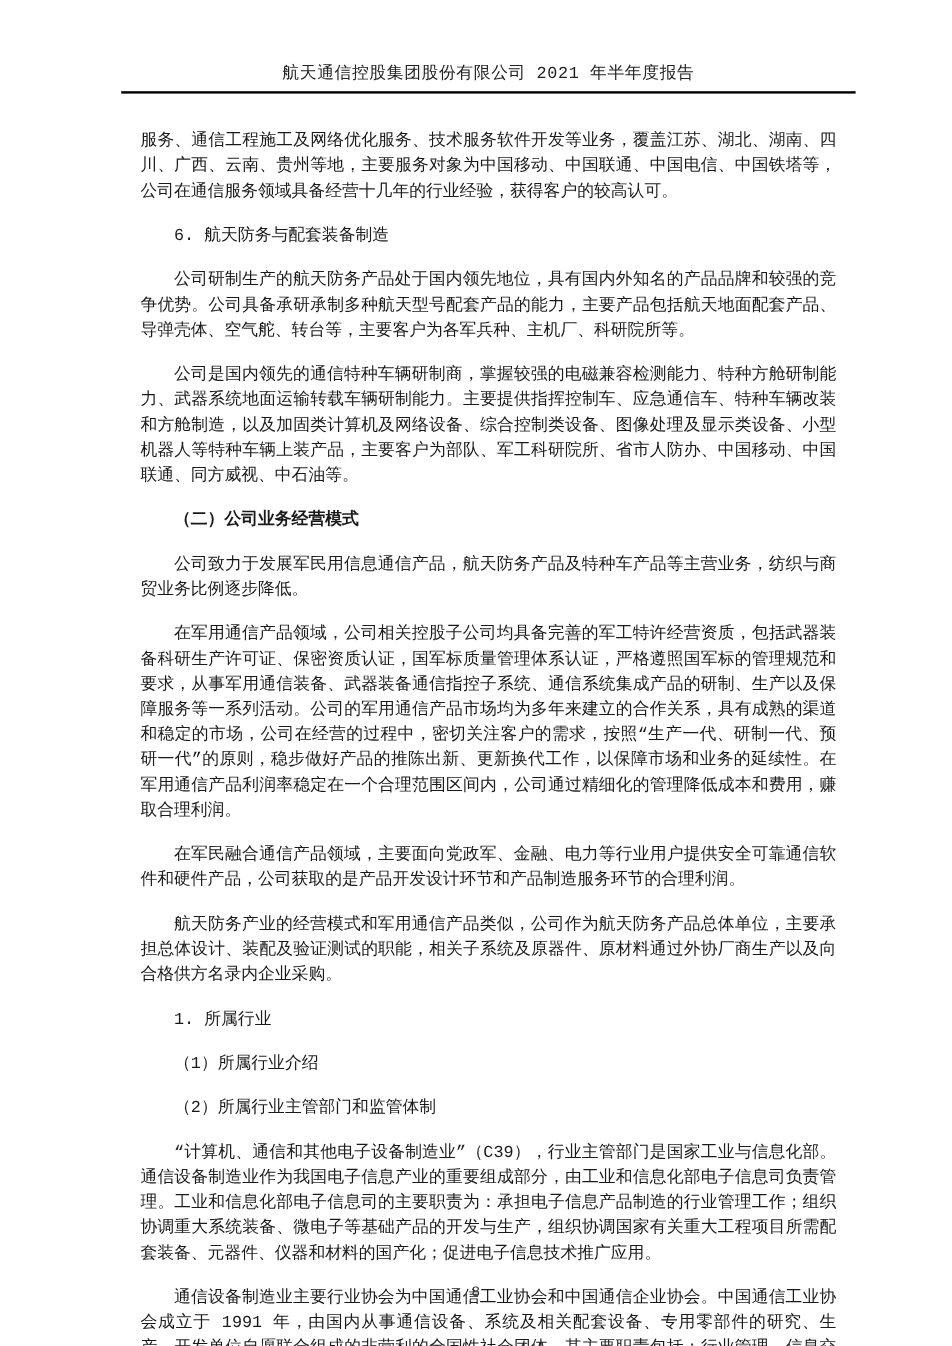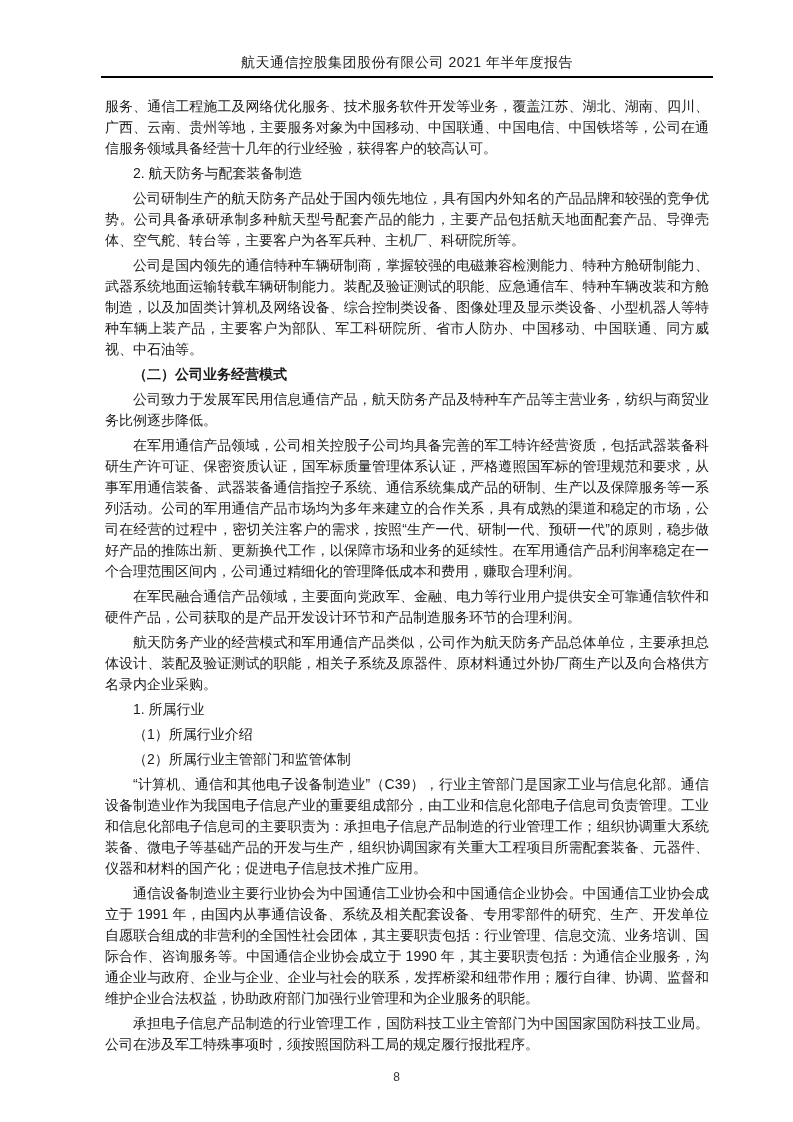--- a/index.html
+++ b/index.html
@@ -5,21 +5,21 @@
   html, body {
     margin: 0;
     padding: 0;
     background: #ffffff;
   }
   .page {
     position: relative;
     width: 793px;
     height: 1122px;
     background: #ffffff;
-    font-family: Liberation Sans, sans-serif;
+    font-family: Liberation Mono, monospace;
     color: #1a1a1a;
     overflow: hidden;
   }
   .page-header {
     position: absolute;
     top: 52px;
     left: 101px;
     width: 612px;
   }
   .header-title {
@@ -38,21 +38,21 @@
     position: absolute;
     top: 92px;
     left: 101px;
     width: 612px;
     font-size: 14px;
     line-height: 21px;
     text-align: justify;
     text-justify: inter-ideograph;
   }
   .doc-body p {
-    margin: 4px;
+    margin: 16px;
     padding: 0;
   }
   .para-indent {
     text-indent: 2em;
   }
   .para-flush {
     text-indent: 0;
   }
   .section-heading {
     text-indent: 2em;
@@ -73,23 +73,23 @@
 
 <div class="page">
 
   <div class="page-header">
     <div class="header-title">航天通信控股集团股份有限公司 2021 年半年度报告</div>
     <div class="header-rule"></div>
   </div>
 
   <div class="doc-body">
     <p class="para-flush">服务、通信工程施工及网络优化服务、技术服务软件开发等业务，覆盖江苏、湖北、湖南、四川、广西、云南、贵州等地，主要服务对象为中国移动、中国联通、中国电信、中国铁塔等，公司在通信服务领域具备经营十几年的行业经验，获得客户的较高认可。</p>
-    <p class="para-indent">2. 航天防务与配套装备制造</p>
+    <p class="para-indent">6. 航天防务与配套装备制造</p>
     <p class="para-indent">公司研制生产的航天防务产品处于国内领先地位，具有国内外知名的产品品牌和较强的竞争优势。公司具备承研承制多种航天型号配套产品的能力，主要产品包括航天地面配套产品、导弹壳体、空气舵、转台等，主要客户为各军兵种、主机厂、科研院所等。</p>
-    <p class="para-indent">公司是国内领先的通信特种车辆研制商，掌握较强的电磁兼容检测能力、特种方舱研制能力、武器系统地面运输转载车辆研制能力。装配及验证测试的职能、应急通信车、特种车辆改装和方舱制造，以及加固类计算机及网络设备、综合控制类设备、图像处理及显示类设备、小型机器人等特种车辆上装产品，主要客户为部队、军工科研院所、省市人防办、中国移动、中国联通、同方威视、中石油等。</p>
+    <p class="para-indent">公司是国内领先的通信特种车辆研制商，掌握较强的电磁兼容检测能力、特种方舱研制能力、武器系统地面运输转载车辆研制能力。主要提供指挥控制车、应急通信车、特种车辆改装和方舱制造，以及加固类计算机及网络设备、综合控制类设备、图像处理及显示类设备、小型机器人等特种车辆上装产品，主要客户为部队、军工科研院所、省市人防办、中国移动、中国联通、同方威视、中石油等。</p>
     <p class="section-heading">（二）公司业务经营模式</p>
     <p class="para-indent">公司致力于发展军民用信息通信产品，航天防务产品及特种车产品等主营业务，纺织与商贸业务比例逐步降低。</p>
     <p class="para-indent">在军用通信产品领域，公司相关控股子公司均具备完善的军工特许经营资质，包括武器装备科研生产许可证、保密资质认证，国军标质量管理体系认证，严格遵照国军标的管理规范和要求，从事军用通信装备、武器装备通信指控子系统、通信系统集成产品的研制、生产以及保障服务等一系列活动。公司的军用通信产品市场均为多年来建立的合作关系，具有成熟的渠道和稳定的市场，公司在经营的过程中，密切关注客户的需求，按照“生产一代、研制一代、预研一代”的原则，稳步做好产品的推陈出新、更新换代工作，以保障市场和业务的延续性。在军用通信产品利润率稳定在一个合理范围区间内，公司通过精细化的管理降低成本和费用，赚取合理利润。</p>
     <p class="para-indent">在军民融合通信产品领域，主要面向党政军、金融、电力等行业用户提供安全可靠通信软件和硬件产品，公司获取的是产品开发设计环节和产品制造服务环节的合理利润。</p>
     <p class="para-indent">航天防务产业的经营模式和军用通信产品类似，公司作为航天防务产品总体单位，主要承担总体设计、装配及验证测试的职能，相关子系统及原器件、原材料通过外协厂商生产以及向合格供方名录内企业采购。</p>
     <p class="para-indent">1. 所属行业</p>
     <p class="para-indent">（1）所属行业介绍</p>
     <p class="para-indent">（2）所属行业主管部门和监管体制</p>
     <p class="para-indent">“计算机、通信和其他电子设备制造业”（C39），行业主管部门是国家工业与信息化部。通信设备制造业作为我国电子信息产业的重要组成部分，由工业和信息化部电子信息司负责管理。工业和信息化部电子信息司的主要职责为：承担电子信息产品制造的行业管理工作；组织协调重大系统装备、微电子等基础产品的开发与生产，组织协调国家有关重大工程项目所需配套装备、元器件、仪器和材料的国产化；促进电子信息技术推广应用。</p>
     <p class="para-indent">通信设备制造业主要行业协会为中国通信工业协会和中国通信企业协会。中国通信工业协会成立于 1991 年，由国内从事通信设备、系统及相关配套设备、专用零部件的研究、生产、开发单位自愿联合组成的非营利的全国性社会团体，其主要职责包括：行业管理、信息交流、业务培训、国际合作、咨询服务等。中国通信企业协会成立于 1990 年，其主要职责包括：为通信企业服务，沟通企业与政府、企业与企业、企业与社会的联系，发挥桥梁和纽带作用；履行自律、协调、监督和维护企业合法权益，协助政府部门加强行业管理和为企业服务的职能。</p>

